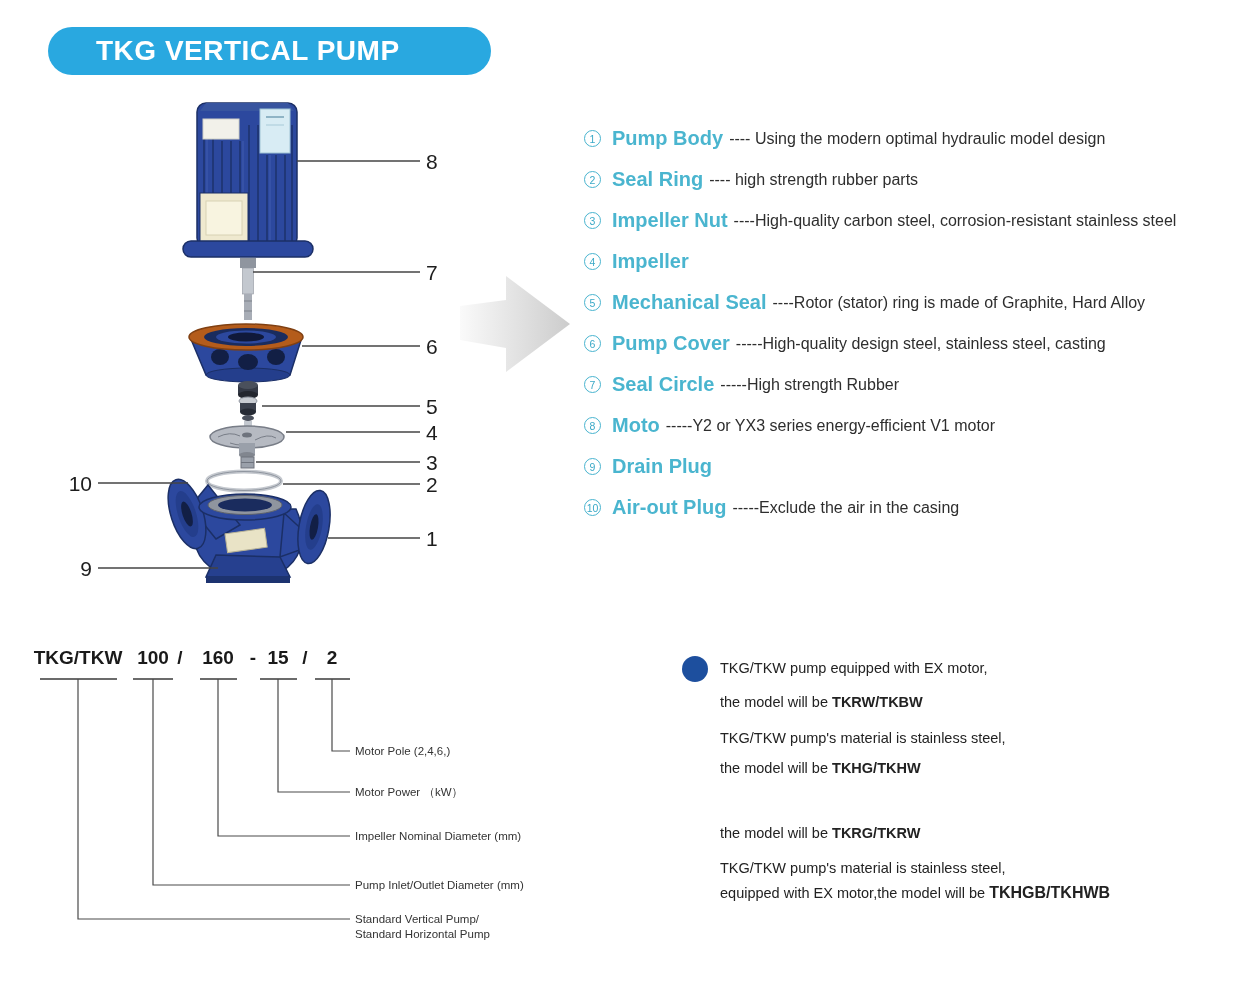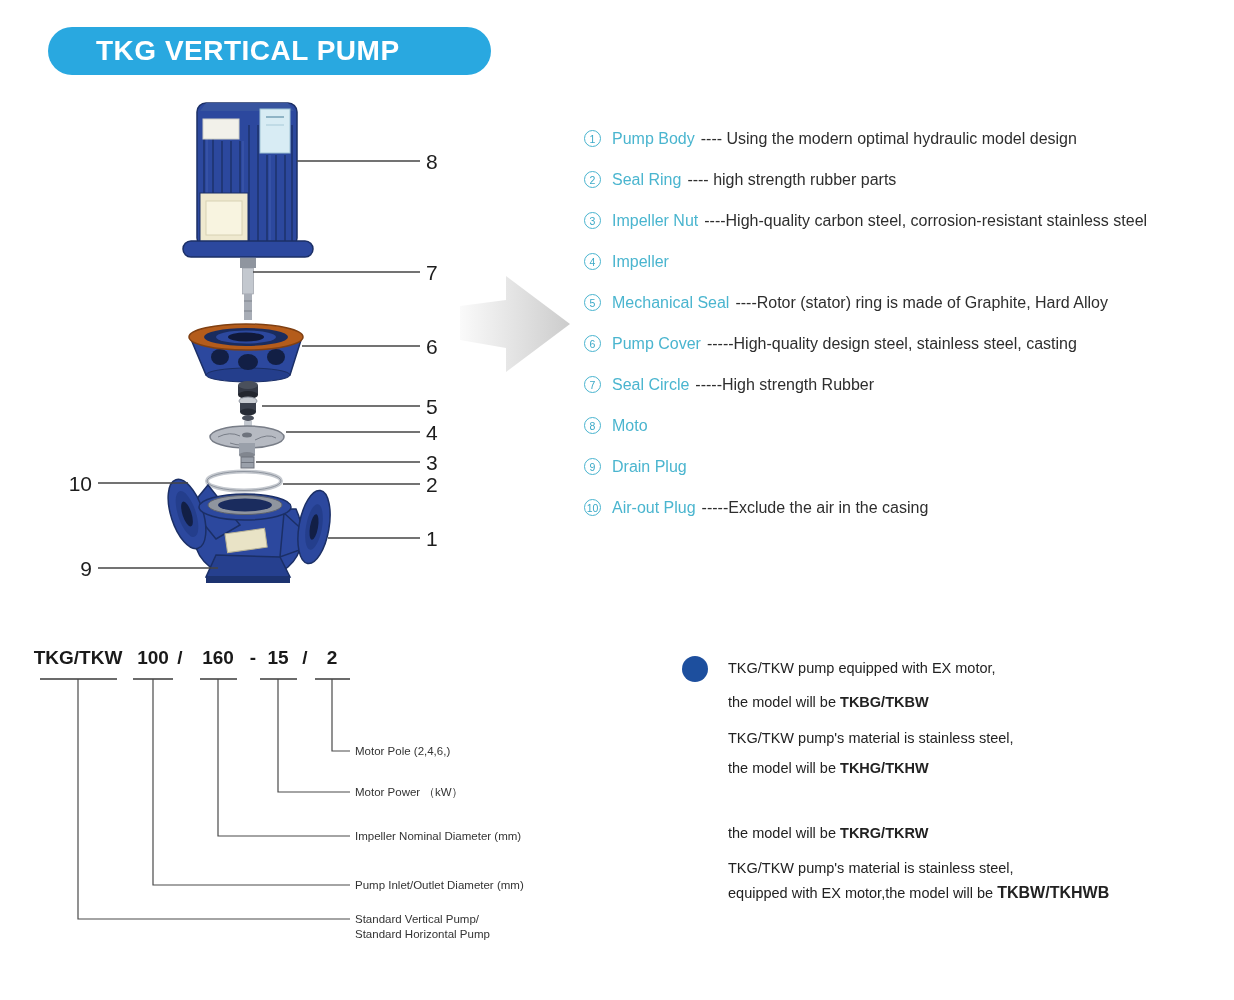--- a/index.html
+++ b/index.html
@@ -14,34 +14,34 @@
   
   .pump-figure{position:absolute;left:40px;top:95px;}
   .arrow-svg{position:absolute;left:458px;top:268px;}
 
   
   .parts-list{position:absolute;left:584px;top:118px;width:650px;}
   .part-row{height:41px;display:flex;align-items:center;white-space:nowrap;}
   .pnum{flex:0 0 auto;width:17px;height:17px;border:1.5px solid #49b4cf;border-radius:50%;
     color:#3aa9c7;font-size:10.5px;display:flex;align-items:center;justify-content:center;
     margin-right:11px;box-sizing:border-box;}
-  .pname{color:#4ab5cf;font-size:16px;}
+  .pname{color:#4ab5cf;font-size:20px;font-weight:bold;}
   .pdesc{color:#2e2e2e;font-size:16px;margin-left:6px;}
 
   
   .model-code{position:absolute;left:20px;top:630px;}
   .code-seg{font-family:"Liberation Sans",sans-serif;font-size:19px;font-weight:bold;fill:#1a1a1a;}
   .code-label{font-family:"Liberation Sans",sans-serif;font-size:11.5px;fill:#333333;}
   .code-line{stroke:#3a3a3a;stroke-width:1.6;fill:none;}
   .code-conn{stroke:#4a4a4a;stroke-width:1.2;fill:none;}
 
   
   .notes{position:absolute;left:672px;top:652px;width:500px;height:270px;}
   .bullet{position:absolute;left:10px;top:4px;width:26px;height:26px;border-radius:50%;background:#1d4f9e;}
-  .nline{position:absolute;left:56px;font-size:14.5px;color:#222222;white-space:nowrap;line-height:20px;}
+  .nline{position:absolute;left:48px;font-size:14.5px;color:#222222;white-space:nowrap;line-height:20px;}
   .ncode{font-weight:bold;}
   .ncode-big{font-weight:bold;font-size:16px;}
 
   
   .callout-num{font-family:"Liberation Sans",sans-serif;font-size:21px;fill:#1d1d1d;}
   .callout-line{stroke:#444444;stroke-width:1.3;}
 </style>
 </head>
 <body>
 
@@ -226,20 +226,21 @@
       <span class="pdesc">-----High-quality design steel, stainless steel, casting</span>
     </div>
     <div class="part-row">
       <span class="pnum">7</span>
       <span class="pname">Seal Circle</span>
       <span class="pdesc">-----High strength Rubber</span>
     </div>
     <div class="part-row">
       <span class="pnum">8</span>
       <span class="pname">Moto</span>
+      <span class="pdesc">-----Y2 or YX3 series energy-efficient V1 motor</span>
     </div>
     <div class="part-row">
       <span class="pnum">9</span>
       <span class="pname">Drain Plug</span>
     </div>
     <div class="part-row">
       <span class="pnum">10</span>
       <span class="pname">Air-out Plug</span>
       <span class="pdesc">-----Exclude the air in the casing</span>
     </div>
@@ -276,21 +277,21 @@
       <text class="code-label" x="335" y="210">Impeller Nominal Diameter (mm)</text>
       <text class="code-label" x="335" y="259">Pump Inlet/Outlet Diameter (mm)</text>
       <text class="code-label" x="335" y="293">Standard Vertical Pump/</text>
       <text class="code-label" x="335" y="308">Standard Horizontal Pump</text>
     </g>
   </svg>
 
   <div class="notes">
     <div class="bullet"></div>
     <div class="nline" style="top:6px">TKG/TKW pump equipped with EX motor,</div>
-    <div class="nline" style="top:40px"><span>the model will be </span><span class="ncode">TKBG/TKBW</span></div>
+    <div class="nline" style="top:40px"><span>the model will be </span><span class="ncode">TKRW/TKBW</span></div>
     <div class="nline" style="top:76px">TKG/TKW pump's material is stainless steel,</div>
     <div class="nline" style="top:106px"><span>the model will be </span><span class="ncode">TKHG/TKHW</span></div>
     <div class="nline" style="top:171px"><span>the model will be </span><span class="ncode">TKRG/TKRW</span></div>
     <div class="nline" style="top:206px">TKG/TKW pump's material is stainless steel,</div>
-    <div class="nline" style="top:231px"><span>equipped with EX motor,the model will be </span><span class="ncode-big">TKBW/TKHWB</span></div>
+    <div class="nline" style="top:231px"><span>equipped with EX motor,the model will be </span><span class="ncode-big">TKHGB/TKHWB</span></div>
   </div>
 
 </div>
 
 </body></html>

